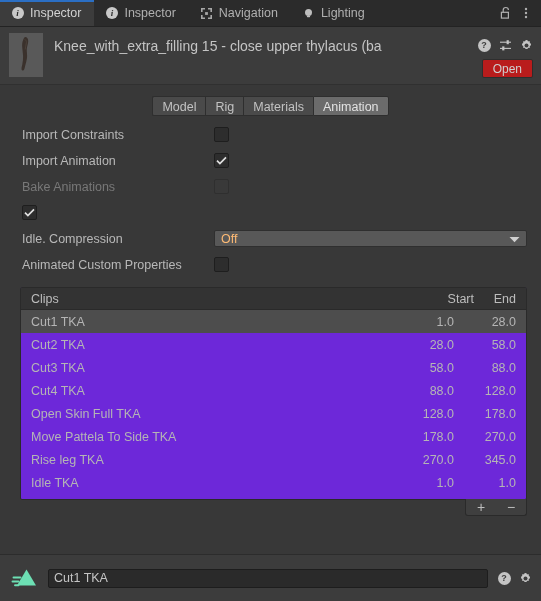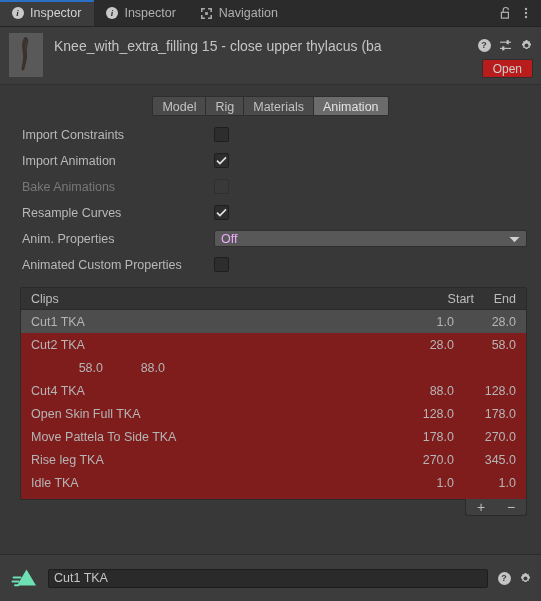--- a/index.html
+++ b/index.html
@@ -222,39 +222,39 @@
     background: #393939;
     border-color: #2f2f2f;
   }
   .cb svg { display: block; }
   .dropdown {
     flex: 1 1 auto;
     height: 17px;
     background: #585858;
     border: 1px solid #2f2f2f;
     border-radius: 2px;
-    color: #f0abfc;
+    color: #fdba74;
     font-size: 12.5px;
     display: flex;
     align-items: center;
     padding: 0 6px;
     box-sizing: border-box;
     cursor: pointer;
     position: relative;
     margin-right: 6px;
   }
   .dropdown .caret {
     margin-left: auto;
   }
 
   
   .clips-wrap {
     margin: 13px 14px 0 20px;
     border: 1px solid #2a2a2a;
-    background: #7f1d1d;
+    background: #6d28d9;
     border-radius: 2px;
     position: relative;
   }
   .clips-head {
     display: flex;
     align-items: center;
     height: 22px;
     background: #333333;
     border-bottom: 1px solid #2a2a2a;
     font-size: 12.5px;
@@ -376,20 +376,29 @@
             <path d="M12 1H8v1.6h2.4V5H12z"></path>
             <path d="M1 12h4v-1.6H2.6V8H1z"></path>
             <path d="M12 12H8v-1.6h2.4V8H12z"></path>
             <path d="M5.1 5.1h2.8v2.8H5.1z"></path>
           </g>
         </svg>
       </span>
       <span>Navigation</span>
     </div>
 
+    <div class="tab">
+      <span class="tab-ico">
+        <svg width="13" height="13" viewBox="0 0 13 13">
+          <circle cx="6.5" cy="5.4" r="3.5" fill="#bdbdbd"></circle>
+          <rect x="4.9" y="8.7" width="3.2" height="1.5" rx="0.6" fill="#bdbdbd"></rect>
+        </svg>
+      </span>
+      <span>Lighting</span>
+    </div>
 
     <div class="tabbar-right">
       <div class="icon-btn">
         <svg width="12" height="14" viewBox="0 0 12 14">
           <path d="M3.2 6.2V4.1a2.6 2.6 0 0 1 5.2 0" fill="none" stroke="#b0b0b0" stroke-width="1.2"></path>
           <rect x="1.4" y="6.3" width="7" height="5.8" fill="none" stroke="#b0b0b0" stroke-width="1.2"></rect>
         </svg>
       </div>
       <div class="icon-btn">
         <svg width="4" height="14" viewBox="0 0 4 14">
@@ -459,30 +468,29 @@
         </svg>
       </div>
     </div>
 
     <div class="prop-row spaced">
       <div class="prop-label disabled">Bake Animations</div>
       <div class="cb disabled"></div>
     </div>
 
     <div class="prop-row">
-      <div class="prop-label">Resample Curves</div>
       <div class="cb">
         <svg width="11" height="9" viewBox="0 0 11 9">
           <path d="M1 4.6l2.9 2.9L10 1.3" fill="none" stroke="#e0e0e0" stroke-width="1.7"></path>
         </svg>
       </div>
     </div>
 
     <div class="prop-row">
-      <div class="prop-label">Anim. Properties</div>
+      <div class="prop-label">Idle. Compression</div>
       <div class="dropdown">
         <span>Off</span>
         <span class="caret">
           <svg width="11" height="7" viewBox="0 0 11 7">
             <path d="M0.5 1h10L5.5 6.2z" fill="#d0d0d0"></path>
           </svg>
         </span>
       </div>
     </div>
 
@@ -503,20 +511,21 @@
       <div class="cr-name">Cut1 TKA</div>
       <div class="cr-start">1.0</div>
       <div class="cr-end">28.0</div>
     </div>
     <div class="clip-row">
       <div class="cr-name">Cut2 TKA</div>
       <div class="cr-start">28.0</div>
       <div class="cr-end">58.0</div>
     </div>
     <div class="clip-row">
+      <div class="cr-name">Cut3 TKA</div>
       <div class="cr-start">58.0</div>
       <div class="cr-end">88.0</div>
     </div>
     <div class="clip-row">
       <div class="cr-name">Cut4 TKA</div>
       <div class="cr-start">88.0</div>
       <div class="cr-end">128.0</div>
     </div>
     <div class="clip-row">
       <div class="cr-name">Open Skin Full TKA</div>

